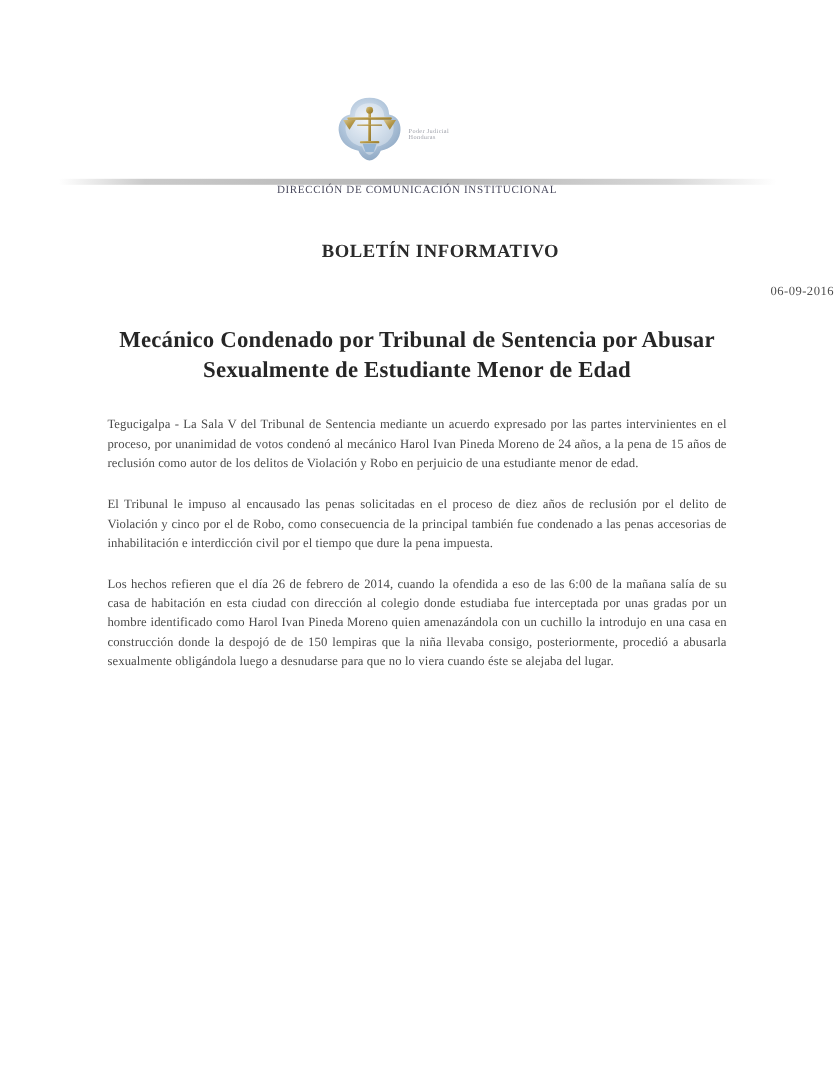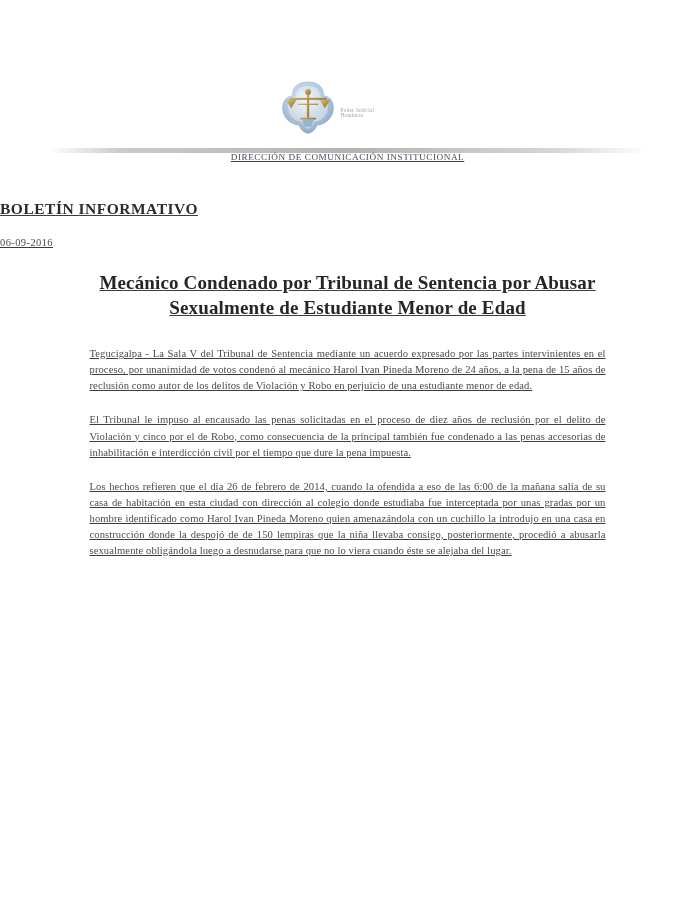--- a/index.html
+++ b/index.html
@@ -14,21 +14,20 @@
     overflow: hidden;
     font-family: "Liberation Serif", serif;
     color: #3d3d3d;
   }
   .page {
     position: relative;
     width: 695px;
     height: 732px;
     background: #ffffff;
     box-sizing: border-box;
-    text-decoration: underline;
   }
 
   
   .letterhead {
     position: relative;
     padding-top: 78px;
     text-align: center;
   }
   .logo-wrap {
     position: relative;
@@ -72,30 +71,31 @@
     letter-spacing: 0.55px;
     color: #4a4a5e;
     font-family: "Liberation Serif", serif;
     font-weight: normal;
     filter: blur(0.25px);
   }
 
   
   .bulletin-title {
     margin-top: 38px;
-    text-align: left;
+    text-align: center;
     font-size: 15.5px;
     font-weight: bold;
     letter-spacing: 0.5px;
     color: #2b2b2b;
     font-family: "Liberation Serif", serif;
+    padding-left: 39px;
   }
   .bulletin-date {
     margin-top: 19px;
-    text-align: left;
+    text-align: right;
     font-size: 10.5px;
     color: #4d4d4d;
     letter-spacing: 0.4px;
   }
   .headline {
     margin: 22px auto 0 auto;
     width: 520px;
     text-align: center;
     font-size: 19px;
     font-weight: bold;

